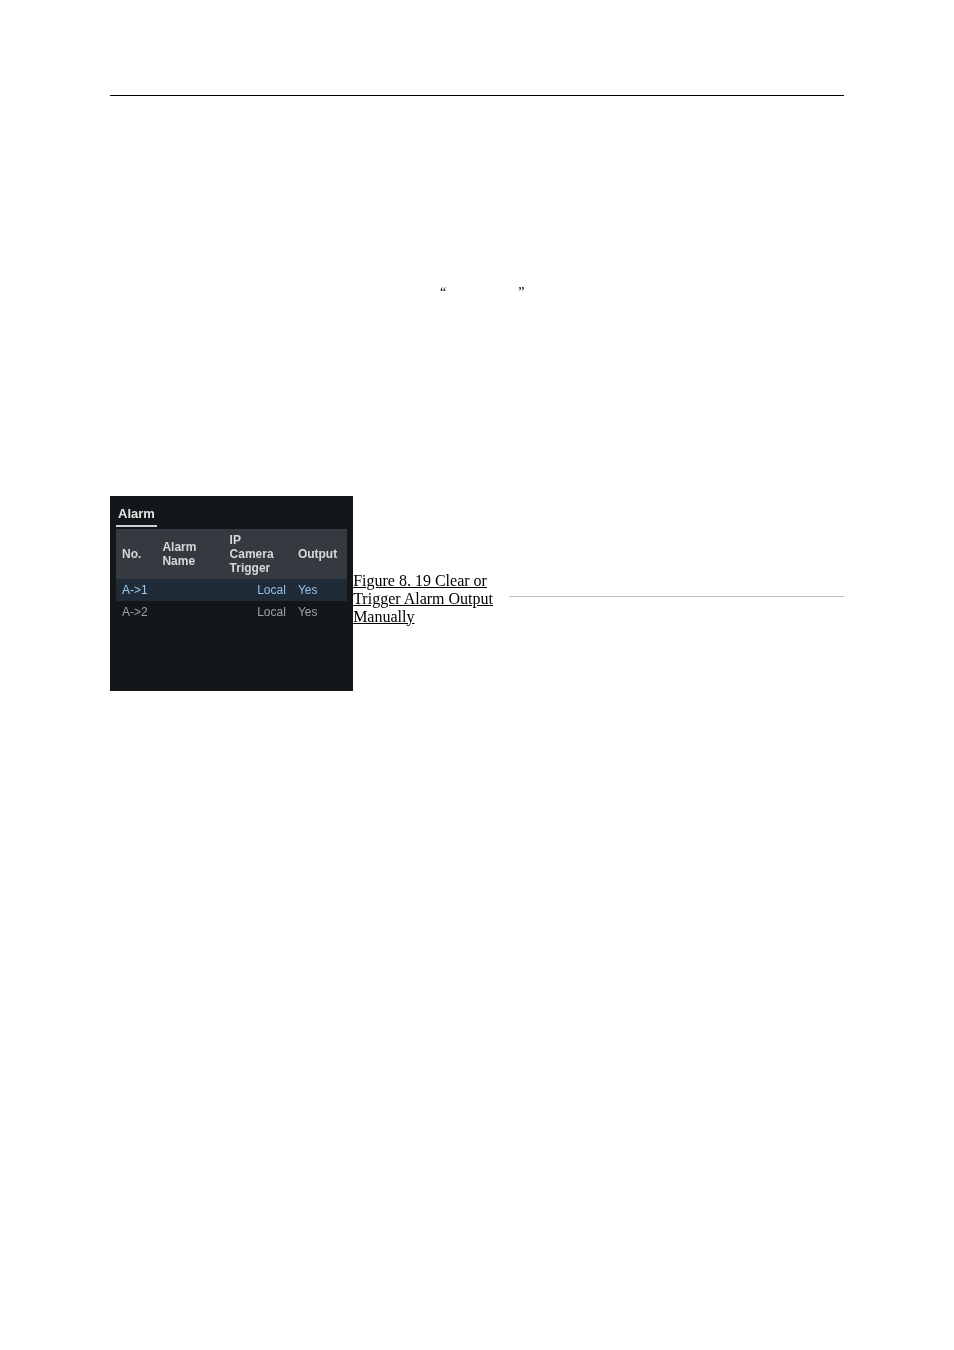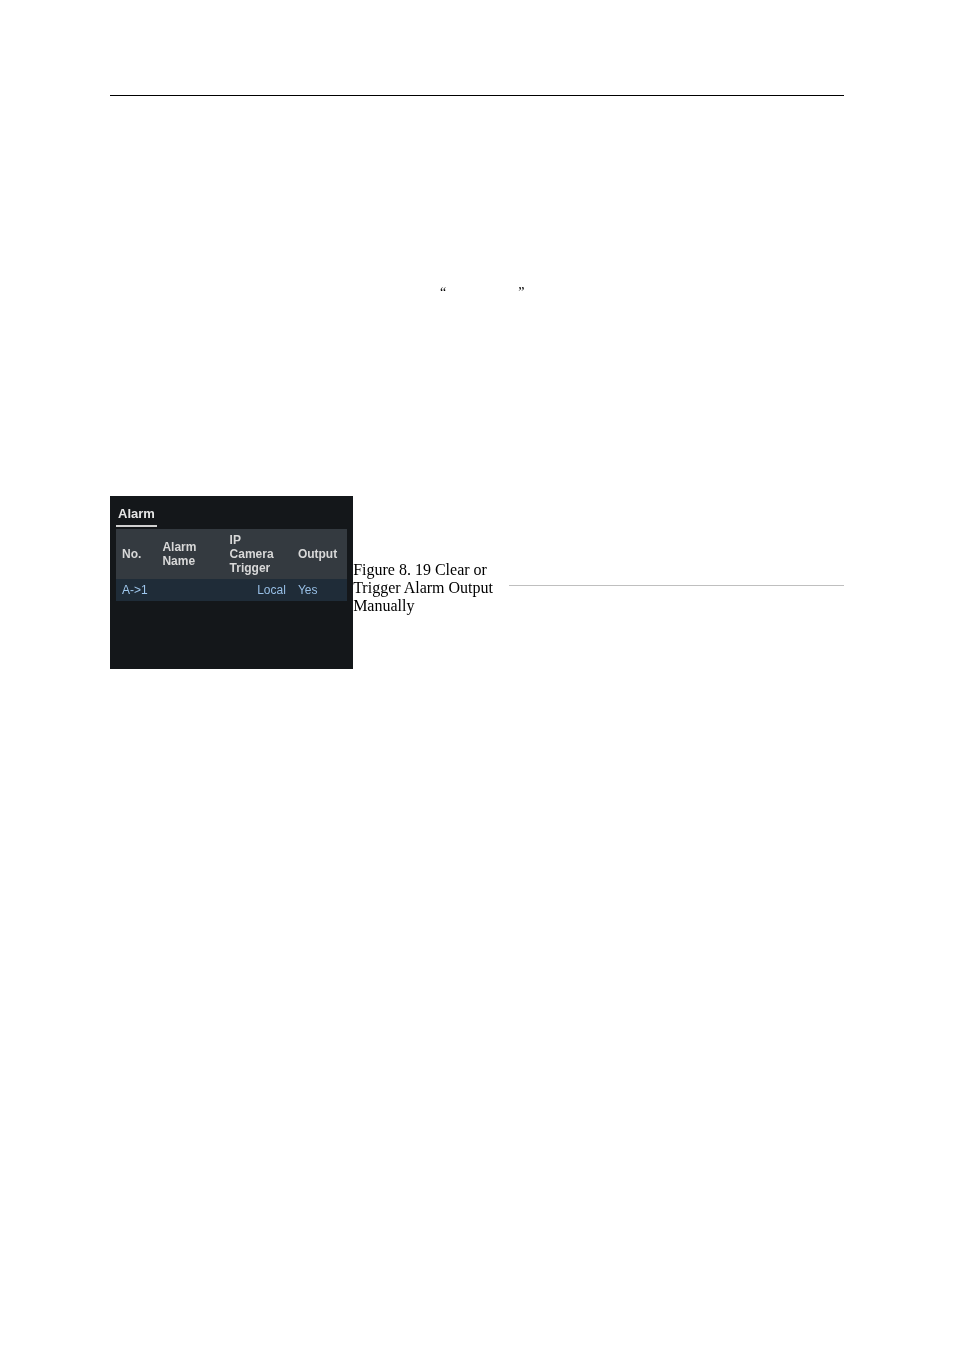--- a/index.html
+++ b/index.html
@@ -72,20 +72,21 @@
     color: #9fc8ee;
   }
   .no-col  { width: 90px; color:#89a7c2; }
   .name-col{ width: 200px; margin-top: 6px; }
   .addr-col{ width: 140px; text-align: right; }
   .trig-col{ width: 70px; }
   .caption {
     margin-top: 10px;
     font-size: 16px;
     color: #000;
+    text-decoration: underline;
   }
   .hr-bottom-wrap {
     margin-top: 6px;
     width: 100%;
   }
   .hr-bottom {
     border: none;
     border-top: 1px solid #bfbfbf;
     width: 100%;
     margin: 0;
@@ -122,20 +123,26 @@
             <th class="trig-col">Output</th>
           </tr>
         </thead>
         <tbody>
           <tr class="sel">
             <td class="no-col">A-&gt;1</td>
             <td class="name-col"></td>
             <td class="addr-col">Local</td>
             <td class="trig-col">Yes</td>
           </tr>
+          <tr>
+            <td class="no-col">A-&gt;2</td>
+            <td class="name-col"></td>
+            <td class="addr-col">Local</td>
+            <td class="trig-col">Yes</td>
+          </tr>
           </tbody>
       </table>
     </div>
 
     <div class="caption">Figure 8. 19 Clear or Trigger Alarm Output Manually</div>
 
     <div class="hr-bottom-wrap">
       <hr class="hr-bottom">
     </div>
   </div>

